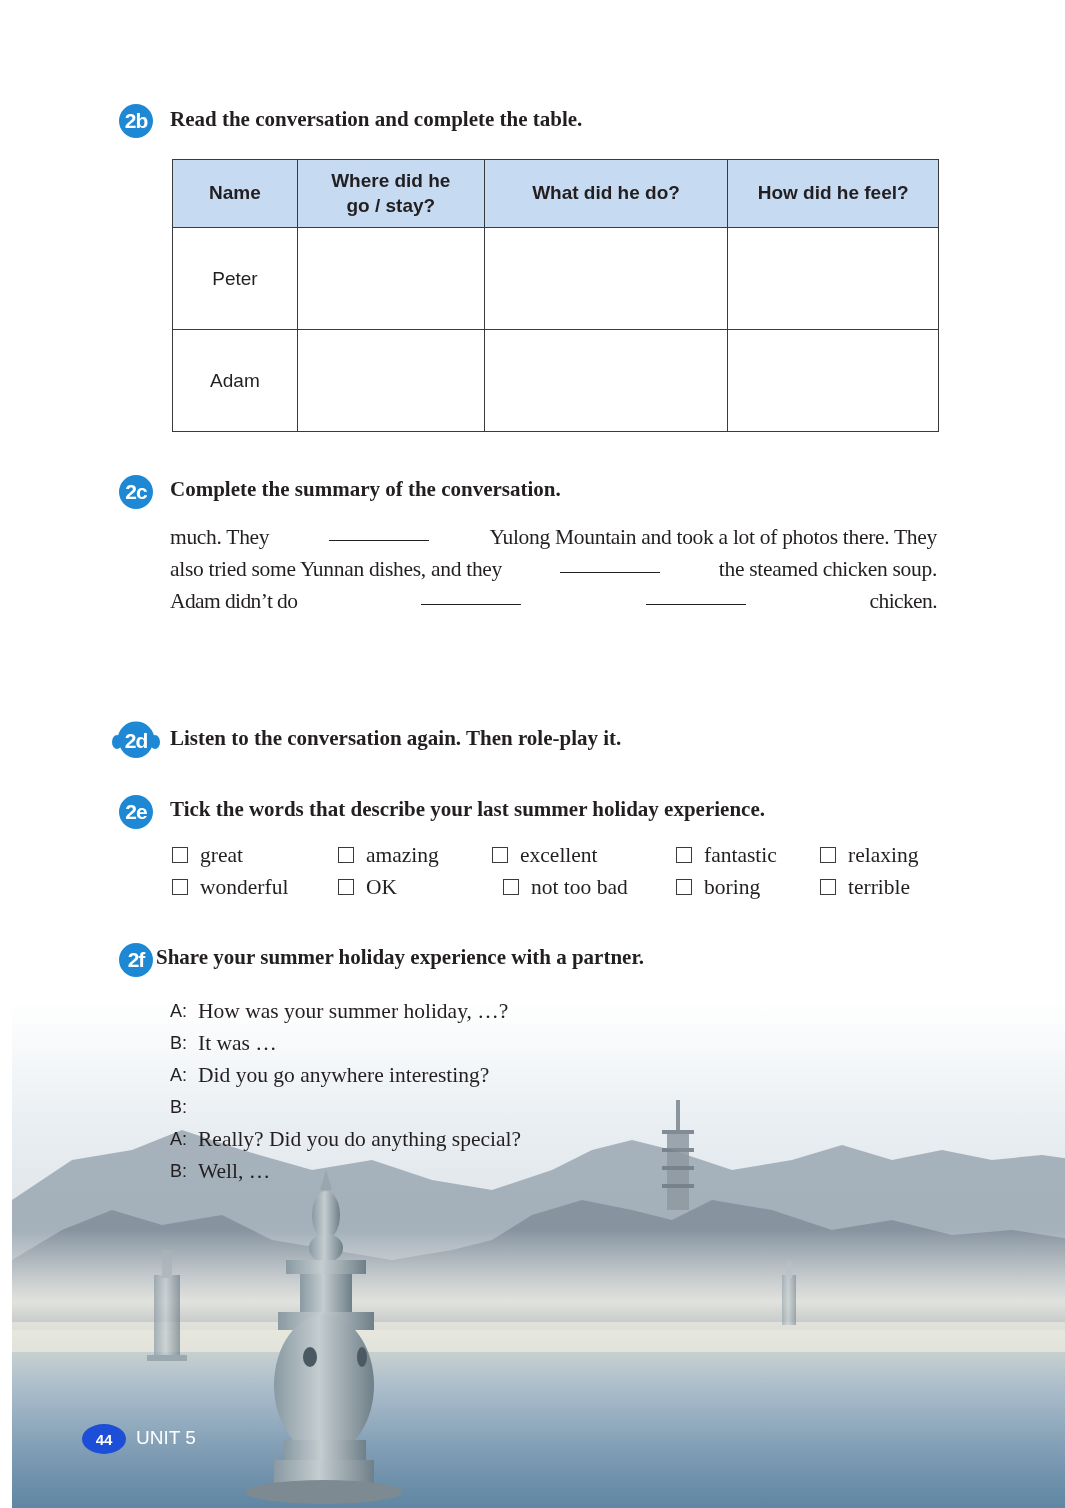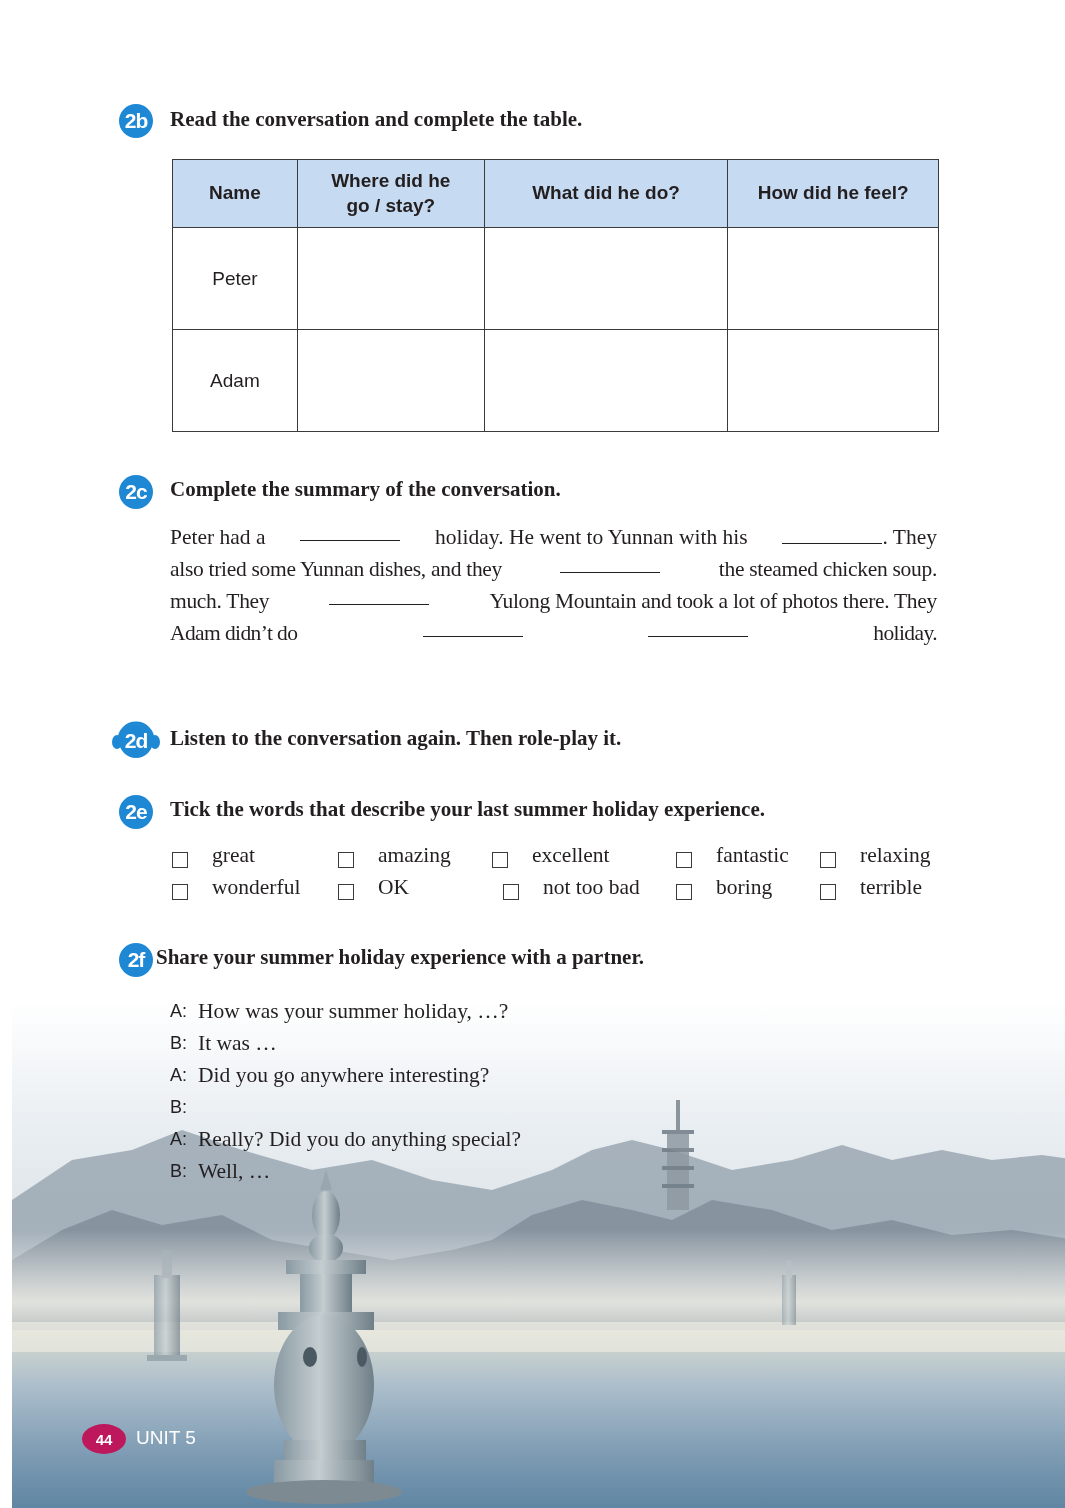--- a/index.html
+++ b/index.html
@@ -27,29 +27,29 @@
          font-family: "Liberation Sans", "DejaVu Sans", sans-serif; }
   .tbl th, .tbl td { border: 1px solid #3a3a3a; text-align: center; vertical-align: middle; }
   .tbl th { background: #c6daf1; height: 68px; font-size: 19px; font-weight: bold; line-height: 1.3; color:#231f20;}
   .tbl td { height: 102px; font-size: 19px; color: #231f20; }
 
   .summary { position: absolute; left: 158px; top: 521px; width: 767px; font-size: 21.5px; line-height: 32px; }
   .summary .line { display: flex; justify-content: space-between; white-space: nowrap; }
   .blank { display: inline-block; border-bottom: 1px solid #231f20; width: 100px; height: 20px; vertical-align: baseline; }
 
   .words { position: absolute; left: 160px; top: 843px; font-size: 21.5px; }
-  .word { position: absolute; white-space: nowrap; display: flex; align-items: flex-end; gap: 12px; }
+  .word { position: absolute; white-space: nowrap; display: flex; align-items: flex-start; }
   .box { display: inline-block; width: 16px; height: 16px; border: 1.3px solid #3a3a3a; margin-right: 12px; margin-top: 4px; }
 
   .dialog { position: absolute; left: 158px; top: 995px; font-size: 21.5px; line-height: 32px; }
   .dline { display: flex; white-space: nowrap; }
   .spk { font-family: "Liberation Sans", "DejaVu Sans", sans-serif; font-size: 18px; width: 28px; }
 
   .footer-num { position: absolute; left: 70px; top: 1424px; width: 44px; height: 30px; border-radius: 50%;
-    background: #be185d; color: #fff; font-family: "Liberation Sans", "DejaVu Sans", sans-serif;
+    background: #1d4ed8; color: #fff; font-family: "Liberation Sans", "DejaVu Sans", sans-serif;
     font-size: 15px; font-weight: bold; display: flex; align-items: center; justify-content: center; }
   .footer-unit { position: absolute; left: 124px; top: 1427px; color: #fff;
     font-family: "Liberation Sans", "DejaVu Sans", sans-serif; font-size: 19px; }
 </style>
 </head>
 <body>
 
 <div class="page">
 
   <svg class="scenery" viewBox="0 0 1065 508" preserveAspectRatio="none">
@@ -153,41 +153,35 @@
         <td></td>
         <td></td>
       </tr>
     </tbody>
   </table>
 
   <div class="badge" style="left:107px; top:475px;">2c</div>
   <div class="heading" style="left:158px; top:477px;">Complete the summary of the conversation.</div>
 
   <div class="summary">
-    <div class="line">
-      <span>Peter had a</span>
-      <span class="blank"></span>
-      <span>holiday. He went to Yunnan with his</span>
-      <span style="white-space:nowrap"><span class="blank"></span><span>. They</span></span>
+    <div class="line" style="letter-spacing:-0.3px;">
+      <span>much. They</span>
+      <span class="blank"></span>
+      <span>Yulong Mountain and took a lot of photos there. They</span>
     </div>
     <div class="line" style="letter-spacing:-0.3px;">
       <span>also tried some Yunnan dishes, and they</span>
       <span class="blank"></span>
       <span>the steamed chicken soup.</span>
     </div>
-    <div class="line" style="letter-spacing:-0.3px;">
-      <span>much. They</span>
-      <span class="blank"></span>
-      <span>Yulong Mountain and took a lot of photos there. They</span>
-    </div>
     <div class="line" style="letter-spacing:-0.6px;gap:28px;">
       <span>Adam didn’t do</span>
       <span class="blank"></span>
       <span class="blank"></span>
-      <span>holiday.</span>
+      <span>chicken.</span>
     </div>
   </div>
 
   <svg style="position:absolute; left:99px; top:716px;" width="50" height="44" viewBox="0 0 50 44">
     <path d="M8 24 A17 17 0 0 1 42 24" fill="none" stroke="#1e88d4" stroke-width="3"></path>
     <ellipse cx="6" cy="26" rx="5" ry="7" fill="#1e88d4"></ellipse>
     <ellipse cx="44" cy="26" rx="5" ry="7" fill="#1e88d4"></ellipse>
   </svg>
   <div class="badge" style="left:107px; top:724px;">2d</div>
   <div class="heading" style="left:158px; top:726px;">Listen to the conversation again. Then role-play it.</div>

